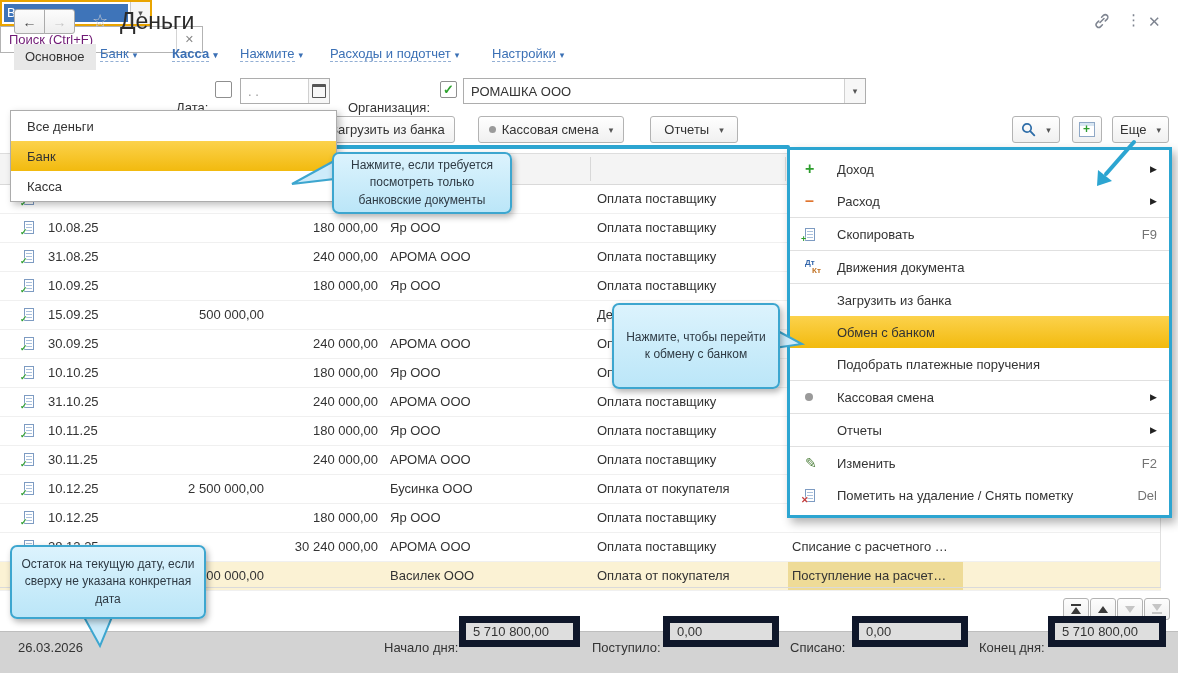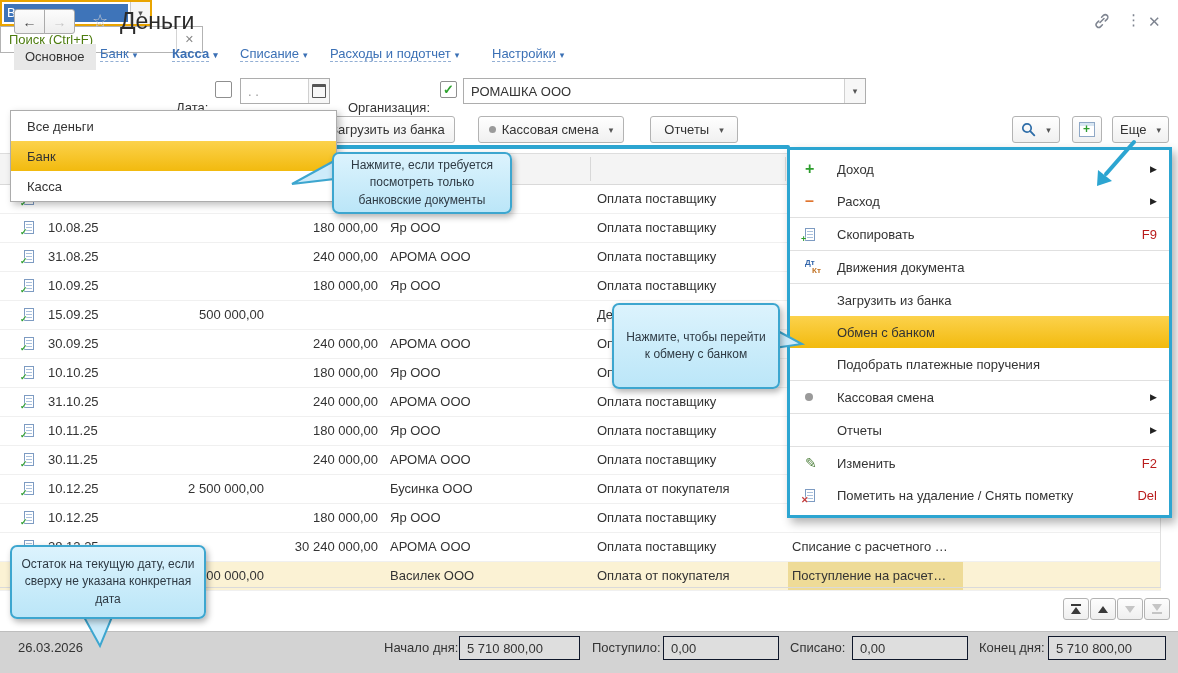--- a/index.html
+++ b/index.html
@@ -34,21 +34,21 @@
   .field .txt{flex:1;padding:0 7px;}
   .field .fb{width:20px;height:100%;border-left:1px solid #D0D0D0;display:flex;align-items:center;justify-content:center;background:#F7F7F7;}
   .ph{color:#9A9A9A;}
   .cal{width:12px;height:10px;border:1px solid #555;border-top:3px solid #555;border-radius:1px;}
 
   
   .tbtn{top:116px;height:27px;border:1px solid #B3B3B3;border-radius:3px;background:linear-gradient(#FFFFFF,#F0F0F0);
         display:flex;align-items:center;justify-content:center;gap:6px;box-sizing:border-box;color:#333;}
   .dot{width:7px;height:7px;border-radius:50%;background:#9A9A9A;}
   .search{left:800px;top:116px;width:203px;height:27px;border:1px solid #B3B3B3;background:#fff;display:flex;align-items:center;box-sizing:border-box;}
-  .search .txt{flex:1;padding:0 8px;color:#4d7c0f;}
+  .search .txt{flex:1;padding:0 8px;color:#701a75;}
   .search .sx{border-left:1px solid #D4D4D4;align-self:stretch;display:flex;align-items:center;padding:0 8px;color:#888;font-size:11px;}
 
   
   .thead{left:0;top:153px;width:1161px;height:32px;background:#F4F4F4;border-top:1px solid #DDD;border-bottom:1px solid #D9D9D9;box-sizing:border-box;}
   .thead .hlabel{position:absolute;left:597px;top:0;line-height:30px;color:#4c1d95;margin-top:22px;}
   .hsep{position:absolute;top:3px;bottom:3px;width:1px;background:#D8D8D8;}
   .tbody{left:0;top:185px;width:1161px;}
   .trow{position:relative;height:28px;border-bottom:1px solid #F0F0F0;background:#fff;}
   .trow.sel{background:#FBF2D4;}
   .tc{position:absolute;top:0;line-height:28px;white-space:nowrap;}
@@ -76,36 +76,36 @@
   .tri.up{border-bottom:7px solid #3A3A3A;}
   .tri.dn{border-top:7px solid #C5C5C5;}
   .tbar{width:10px;height:2px;}
   .tbar.d{background:#3A3A3A;margin-bottom:1px;}
   .tbar.l{background:#C5C5C5;margin-top:1px;}
 
   
   .footer{left:0;top:631px;width:1178px;height:42px;background:#D3D3D3;border-top:1px solid #BEBEBE;box-sizing:border-box;}
   .fdate{left:18px;top:640px;}
   .flab{top:640px;color:#333;}
-  .fbox{top:636px;height:24px;background:#DEDEDE;border:1px solid #0f172a;box-sizing:border-box;display:flex;align-items:center;padding:0 7px;}
+  .fbox{top:616px;height:31px;background:#DEDEDE;border:7px solid #0f172a;box-sizing:border-box;display:flex;align-items:center;padding:0 7px;}
 
   
   .ddpop{left:10px;top:110px;width:325px;height:90px;background:#fff;border:1px solid #ACACAC;box-shadow:3px 3px 7px rgba(0,0,0,.25);
          display:flex;flex-direction:column;z-index:30;}
   .ditem{flex:1;display:flex;align-items:center;padding-left:16px;color:#333;}
   .ditem.hl{background:linear-gradient(#FCD24C,#F2BA0E);}
 
   
   .teal-line{left:330px;top:145px;width:460px;height:4px;background:#2CA5D1;border-radius:3px;z-index:20;}
   .menu{left:787px;top:147px;width:385px;height:371px;background:#fff;border:3px solid #2CA5D1;box-sizing:border-box;
         box-shadow:4px 5px 9px rgba(0,0,0,.3);z-index:25;padding:3px 0;}
   .mitem{display:flex;align-items:center;height:32px;padding:0 12px 0 15px;color:#333;}
   .mitem.hl{background:linear-gradient(#FCD24C,#F2BA0E);}
   .mico{width:32px;display:flex;align-items:center;}
-  .msc{margin-left:auto;color:#b91c1c;}
+  .msc{margin-left:auto;color:#737373;}
   .marr{margin-left:auto;color:#222;font-size:9px;}
   .msep{height:1px;background:#E0E0E0;}
   .mi-plus{color:#2E9E2E;font-weight:bold;font-size:16px;line-height:14px;}
   .mi-minus{color:#E0752F;font-weight:bold;font-size:16px;line-height:14px;}
   .mi-dot{width:8px;height:8px;border-radius:50%;background:#9A9A9A;}
   .mi-pencil{color:#4A7D38;font-size:14px;}
   .dtkt{position:relative;width:18px;height:16px;font-size:8px;font-weight:bold;line-height:8px;}
   .dtkt em{font-style:normal;position:absolute;}
   .dtkt .dt{left:0;top:0;color:#3366AA;}
   .dtkt .kt{left:7px;top:8px;color:#C07020;}
@@ -132,21 +132,21 @@
     <svg width="18" height="16" viewBox="0 0 18 16">
         <path d="M7 9.5 L11 5.5 M8.6 4.2 l1.8-1.8 a2.6 2.6 0 0 1 3.7 3.7 l-1.8 1.8 M9.4 11.8 l-1.8 1.8 a2.6 2.6 0 0 1 -3.7 -3.7 l1.8 -1.8" fill="none" stroke="#7E8490" stroke-width="1.5" stroke-linecap="round"></path>
       </svg>
   </div>
   <div class="abs hic" style="left:1126px;top:11px;">⋮</div>
   <div class="abs hic" style="left:1148px;">✕</div>
 
   <div class="abs tab-active">Основное</div>
   <div class="abs tlink" style="left:100px;"><span class="lbl">Банк</span><span class="caret">▾</span></div>
   <div class="abs tlink" style="left:172px;font-weight:bold;"><span class="lbl">Касса</span><span class="caret">▾</span></div>
-  <div class="abs tlink" style="left:240px;"><span class="lbl">Списание</span><span class="caret">▾</span></div>
+  <div class="abs tlink" style="left:240px;"><span class="lbl">Нажмите</span><span class="caret">▾</span></div>
   <div class="abs tlink" style="left:330px;"><span class="lbl">Расходы и подотчет</span><span class="caret">▾</span></div>
   <div class="abs tlink" style="left:492px;"><span class="lbl">Настройки</span><span class="caret">▾</span></div>
 
   <div class="combo">
     <span class="sel nowrap">Все деньги</span>
     <span class="db">
         <span style="font-size:9px;color:#555;">▾</span>
       </span>
   </div>
   <div class="abs flabel" style="left:176px;">Дата:</div>

